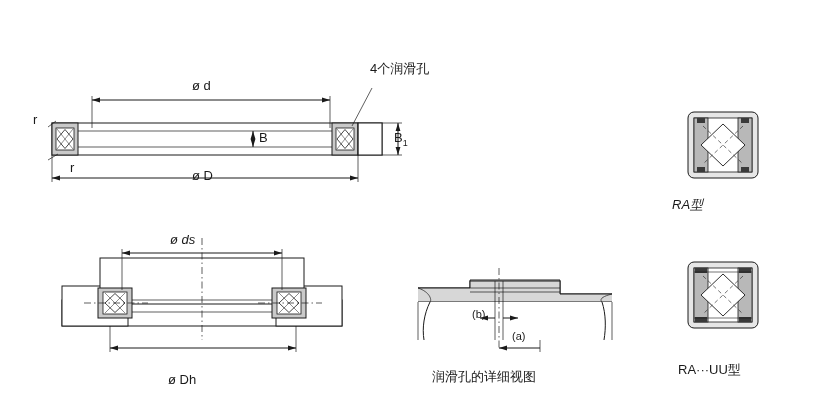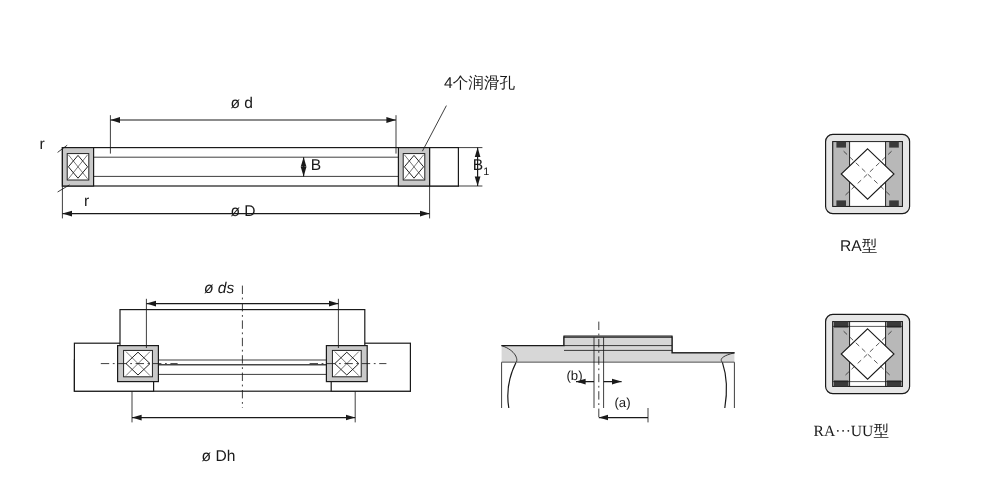--- a/index.html
+++ b/index.html
@@ -204,18 +204,19 @@
   <div class="lbl" style="left:70px;top:160px;">r</div>
 
   <div class="lbl" style="left:170px;top:232px;font-style:italic;">ø ds</div>
 
   <div class="lbl" style="left:168px;top:372px;">ø Dh</div>
 
   <div class="lbl small" style="left:472px;top:308px;">(b)</div>
 
   <div class="lbl small" style="left:512px;top:330px;">(a)</div>
 
-
-  <div class="lbl" style="left:700px;top:196px;">RA型</div>
-
-  <div class="lbl" style="left:678px;top:350px;font-family:Liberation Serif, serif;">RA···UU型</div>
+  <div class="lbl" style="left:432px;top:368px;">润滑孔的详细视图</div>
+
+  <div class="lbl" style="left:672px;top:196px;font-style:italic;">RA型</div>
+
+  <div class="lbl" style="left:678px;top:361px;">RA···UU型</div>
 
 </div>
 
 </body></html>

